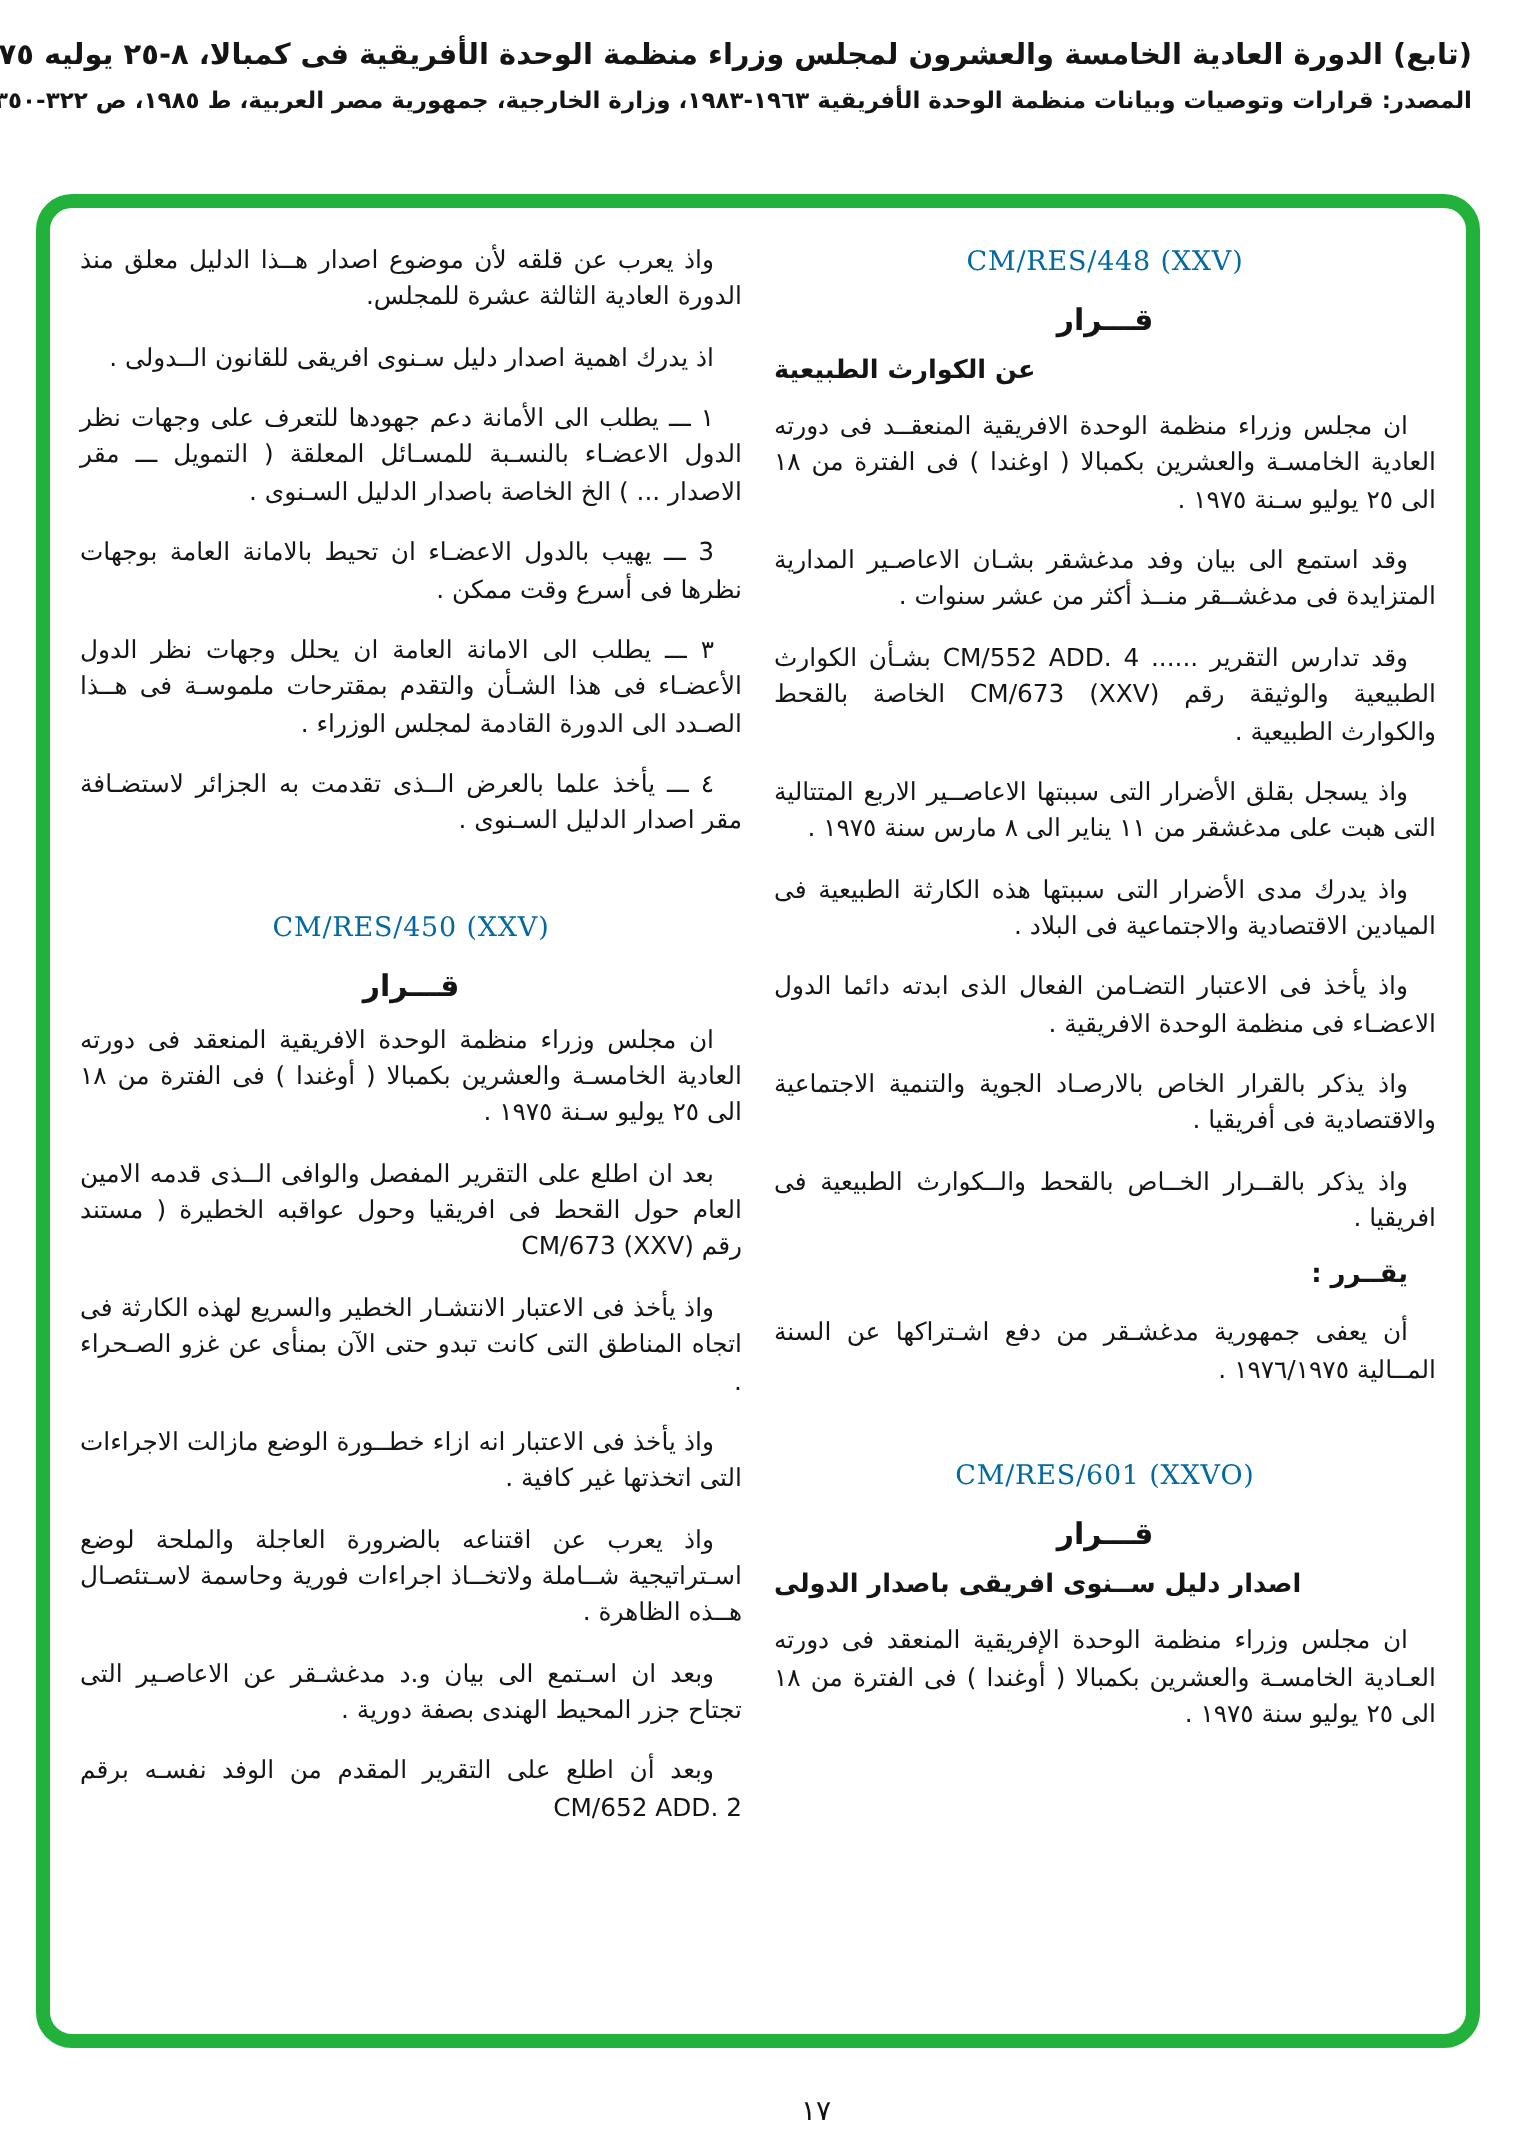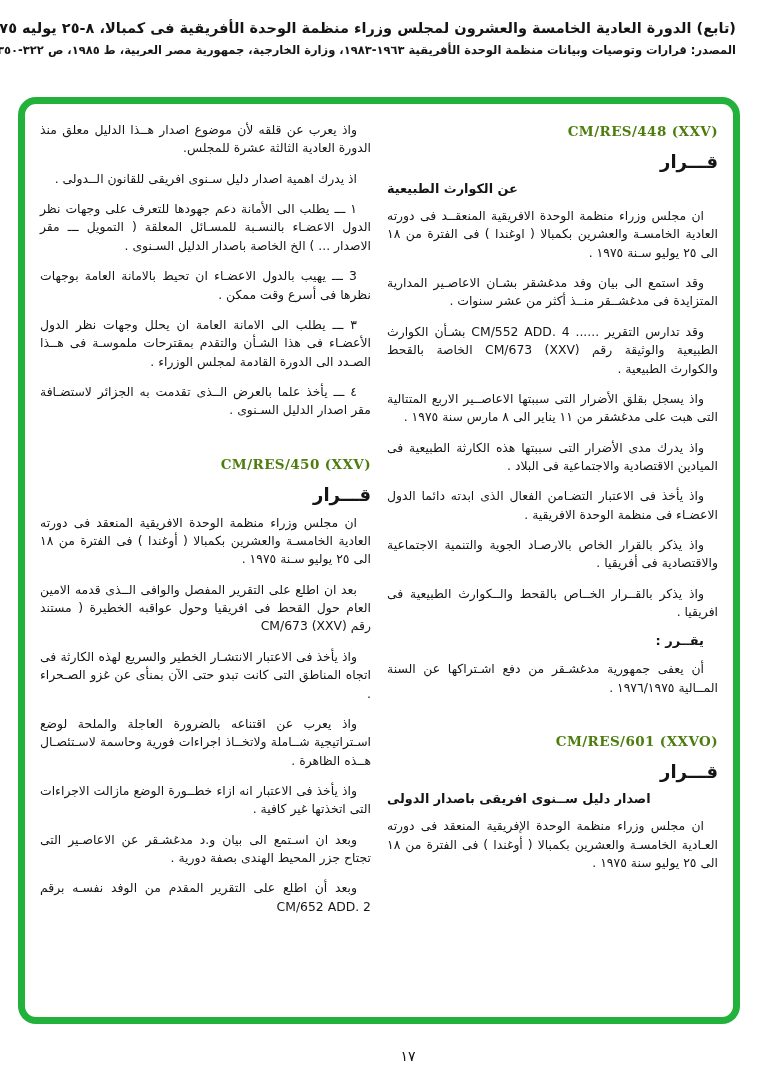--- a/index.html
+++ b/index.html
@@ -45,32 +45,32 @@
     overflow:hidden;
     background:#ffffff;
   }
   .col{
     width:calc(50% - 8px);
     direction:rtl;
   }
   
   .ref{
     direction:ltr;
-    text-align:right;
+    text-align:center;
     font-family:"DejaVu Serif", serif;
     font-size:13.5px;
     letter-spacing:0.4px;
     margin:36px 0 6px 0;
-    color:#4d7c0f;
-    font-weight:bold;
+    color:#0369a1;
   }
   .col > .ref:first-child{margin-top:2px;}
   .title{
+    text-align:center;
     font-weight:700;
-    font-size:18px;
+    font-size:15px;
     margin:12px 0 9px 0;
   }
   .subtitle{
     text-align:left;
     font-weight:700;
     font-size:12.8px;
     margin:0 0 11px 0;
   }
   .para{
     text-align:justify;
@@ -131,22 +131,22 @@
         <p class="para">اذ يدرك اهمية اصدار دليل سـنوى افريقى للقانون الــدولى .</p>
         <p class="para">١ ـــ يطلب الى الأمانة دعم جهودها للتعرف على وجهات نظر الدول الاعضـاء بالنسـبة للمسـائل المعلقة ( التمويل ـــ مقر الاصدار ... ) الخ الخاصة باصدار الدليل السـنوى .</p>
         <p class="para">3 ـــ يهيب بالدول الاعضـاء ان تحيط بالامانة العامة بوجهات نظرها فى أسرع وقت ممكن .</p>
         <p class="para">٣ ـــ يطلب الى الامانة العامة ان يحلل وجهات نظر الدول الأعضـاء فى هذا الشـأن والتقدم بمقترحات ملموسـة فى هــذا الصـدد الى الدورة القادمة لمجلس الوزراء .</p>
         <p class="para">٤ ـــ يأخذ علما بالعرض الــذى تقدمت به الجزائر لاستضـافة مقر اصدار الدليل السـنوى .</p>
         <div class="ref" dir="ltr">CM/RES/450 (XXV)</div>
         <div class="title">قـــرار</div>
         <p class="para">ان مجلس وزراء منظمة الوحدة الافريقية المنعقد فى دورته العادية الخامسـة والعشرين بكمبالا ( أوغندا ) فى الفترة من ١٨ الى ٢٥ يوليو سـنة ١٩٧٥ .</p>
         <p class="para">بعد ان اطلع على التقرير المفصل والوافى الــذى قدمه الامين العام حول القحط فى افريقيا وحول عواقبه الخطيرة ( مستند رقم CM/673 (XXV)‎</p>
         <p class="para">واذ يأخذ فى الاعتبار الانتشـار الخطير والسريع لهذه الكارثة فى اتجاه المناطق التى كانت تبدو حتى الآن بمنأى عن غزو الصـحراء .</p>
+        <p class="para">واذ يأخذ فى الاعتبار انه ازاء خطــورة الوضع مازالت الاجراءات التى اتخذتها غير كافية .</p>
         <p class="para">واذ يعرب عن اقتناعه بالضرورة العاجلة والملحة لوضع اسـتراتيجية شــاملة ولاتخــاذ اجراءات فورية وحاسمة لاسـتئصـال هــذه الظاهرة .</p>
-        <p class="para">واذ يأخذ فى الاعتبار انه ازاء خطــورة الوضع مازالت الاجراءات التى اتخذتها غير كافية .</p>
         <p class="para">وبعد ان اسـتمع الى بيان و.د مدغشـقر عن الاعاصـير التى تجتاح جزر المحيط الهندى بصفة دورية .</p>
         <p class="para">وبعد أن اطلع على التقرير المقدم من الوفد نفسـه برقم CM/652 ADD. 2‎</p>
       </section>
   </div>
 
   <div class="footer">
     <span>١٧</span>
   </div>
 
 </div>

